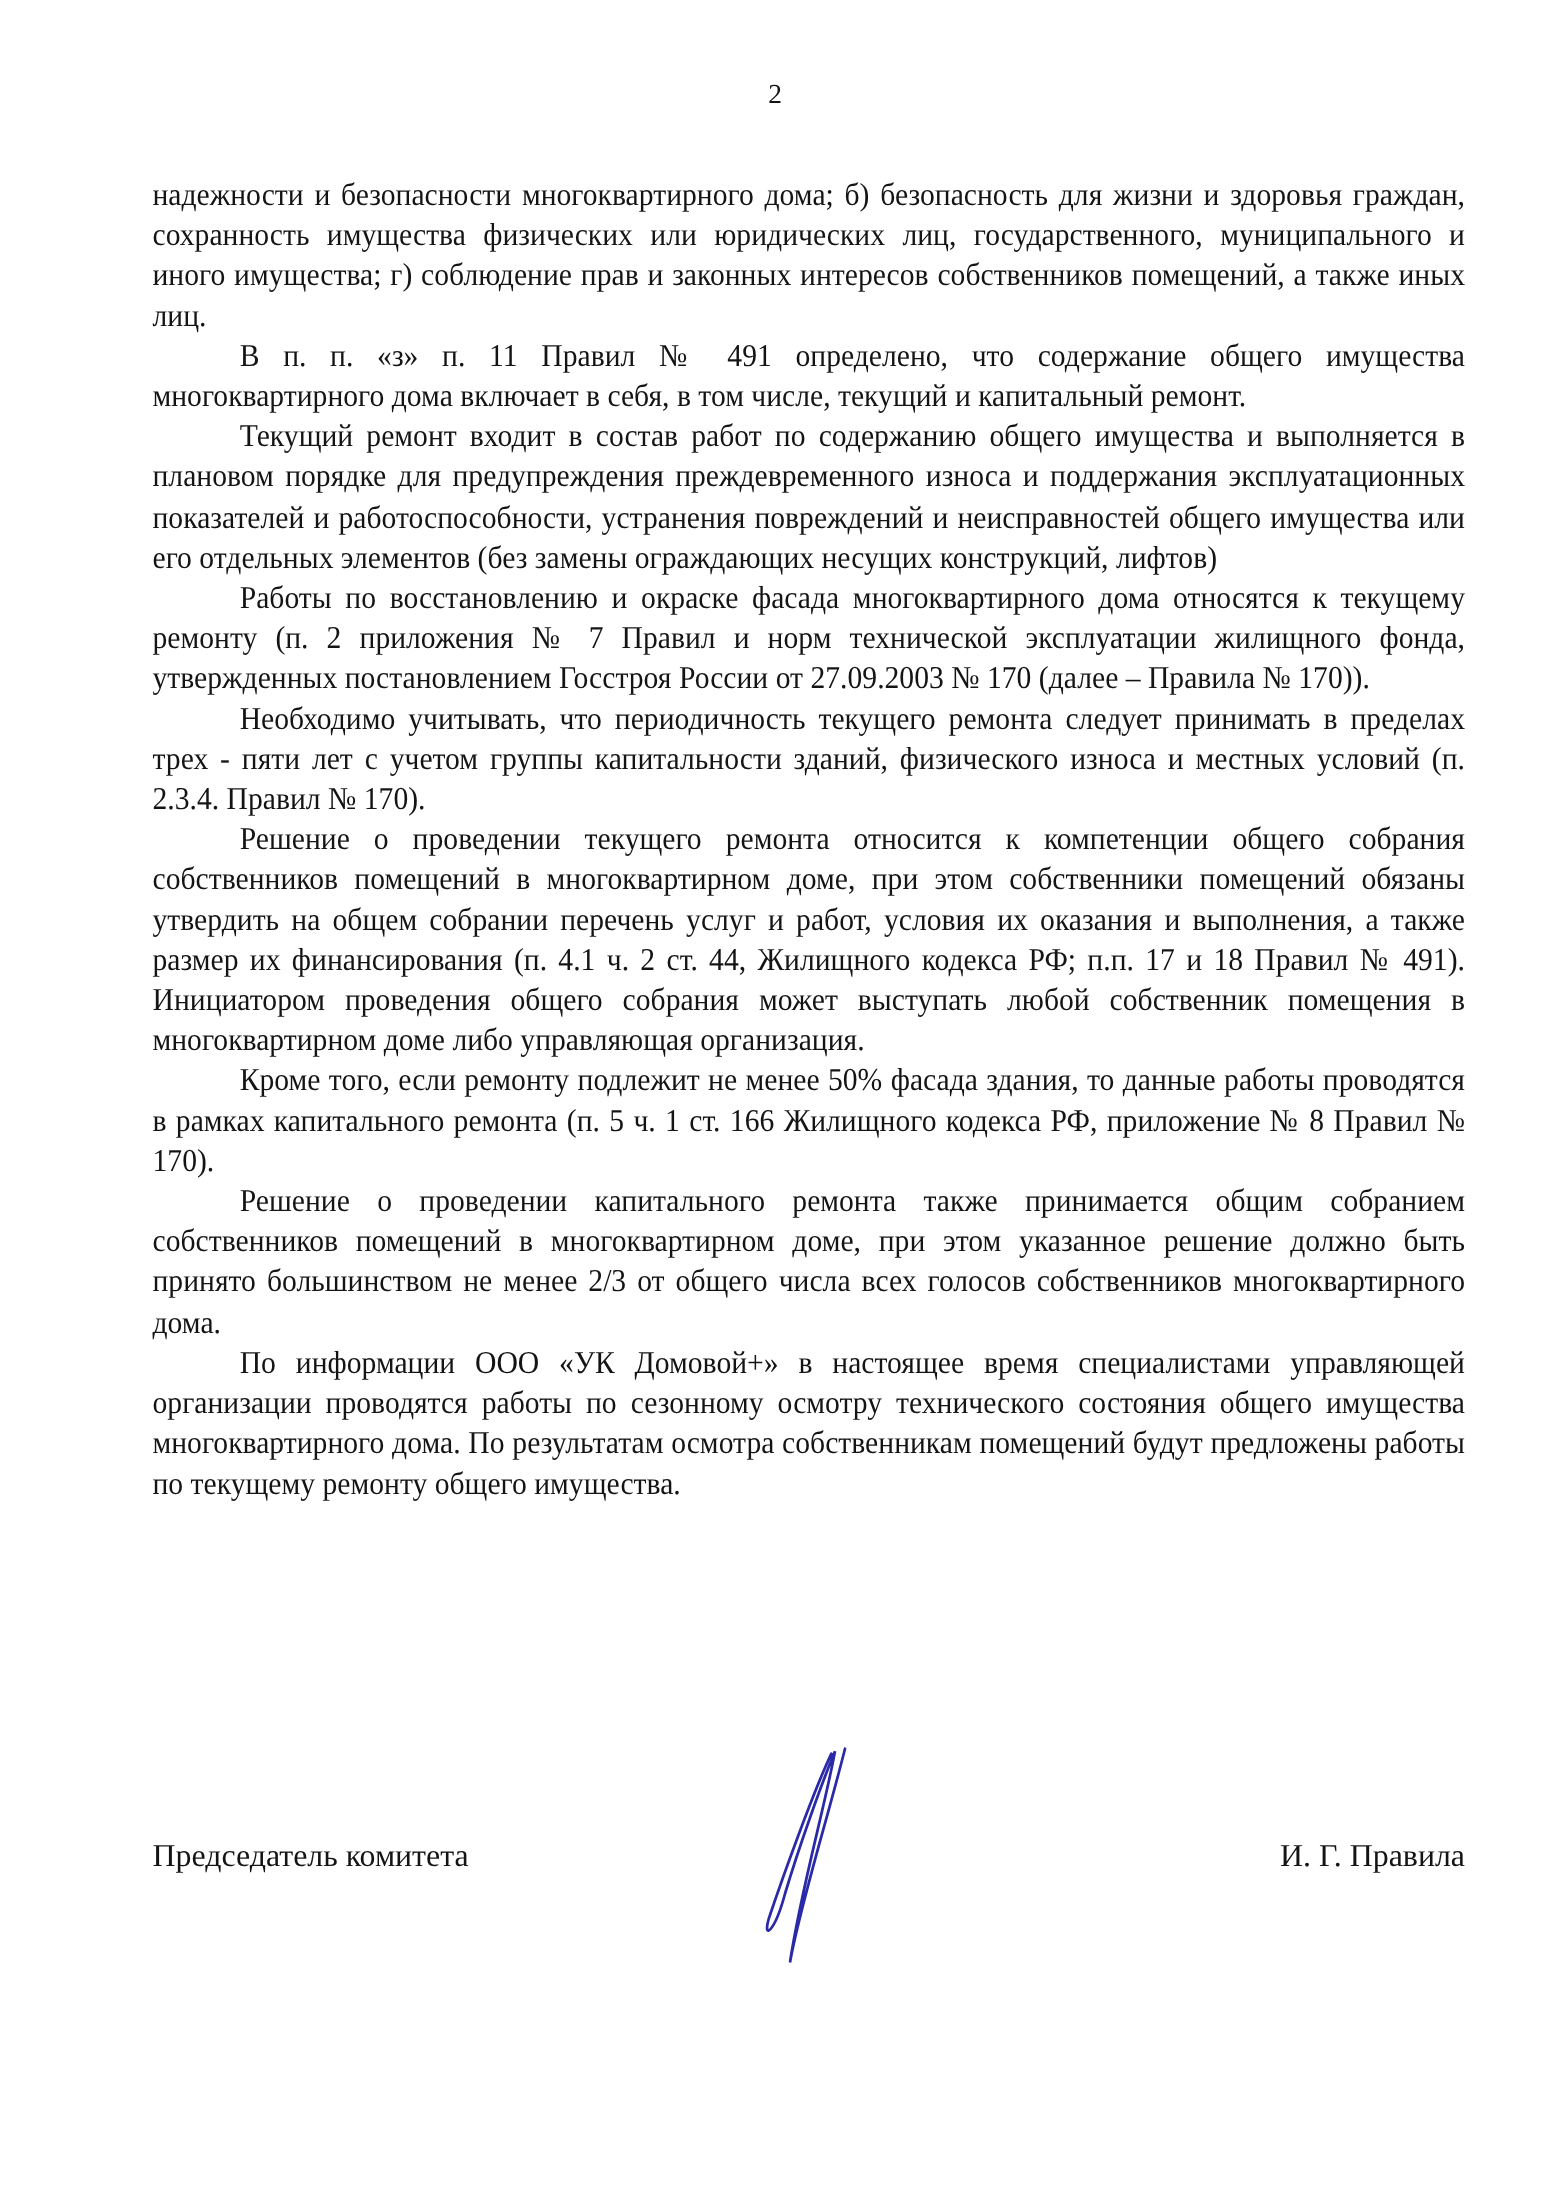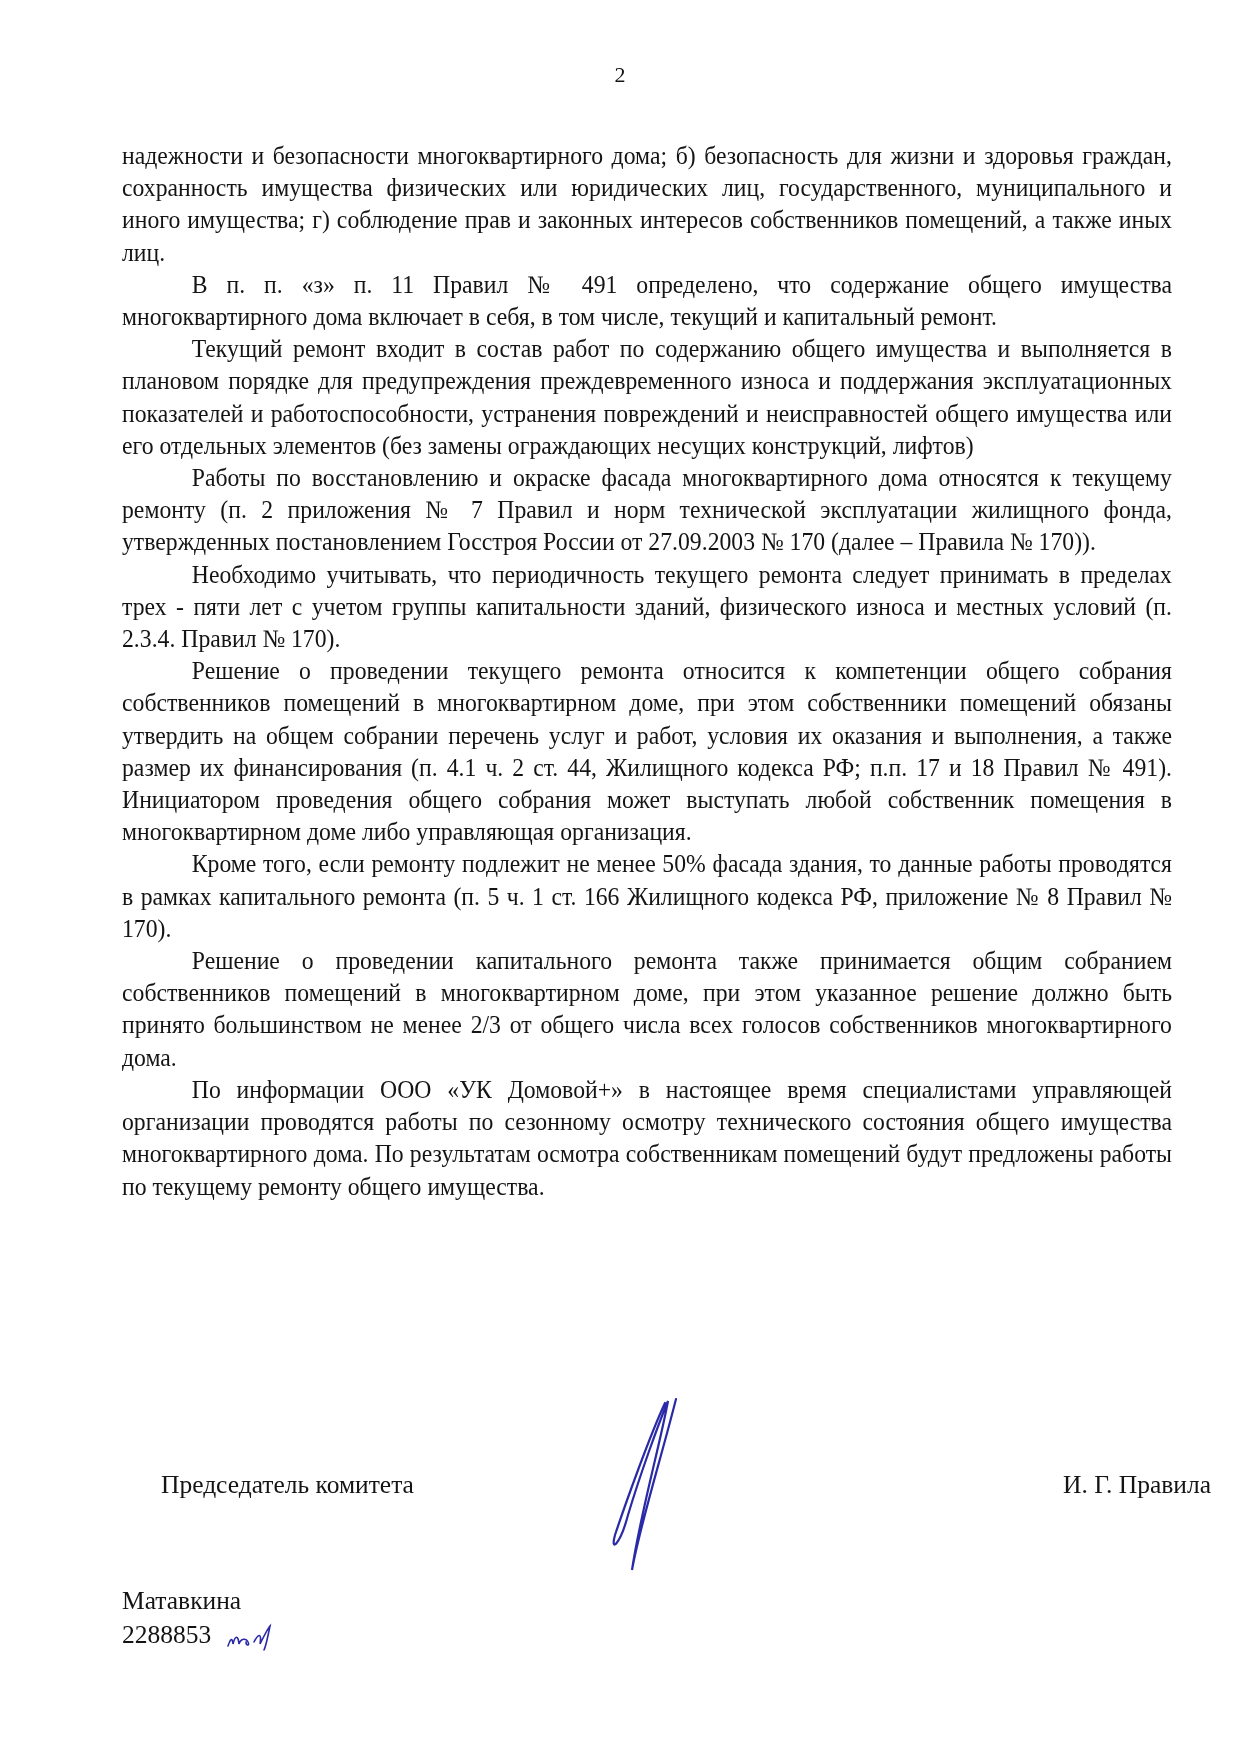--- a/index.html
+++ b/index.html
@@ -16,21 +16,20 @@
     position: absolute; left: 122px; top: 140px; width: 1050px;
     font-size: 25.5px; line-height: 32.2px; text-align: justify;
     transform: scaleX(0.93); transform-origin: left top;
     width: 1129px;
   }
   .body p { margin: 0; }
   .body p.indent { text-indent: 75px; }
   .signature-block {
     position: absolute; left: 122px; top: 1470px; width: 1050px; height: 60px;
     font-size: 25.5px;
-    margin-left: 39px;
   }
   .sig-title { position: absolute; left: 0; top: 0; }
   .sig-name { position: absolute; right: 0; top: 0; }
   .signature-mark { position: absolute; left: 610px; top: 1395px; width: 80px; height: 180px; }
   .executor {
     position: absolute; left: 122px; top: 1584px; font-size: 25.5px; line-height: 34px;
   }
   .initials-mark { display: inline-block; width: 55px; height: 30px; vertical-align: middle; margin-left: 6px; }
 </style>
 </head>
@@ -53,22 +52,13 @@
 
   <div class="signature-block">
     <span class="sig-title">Председатель комитета</span>
     <span class="sig-name">И. Г. Правила</span>
   </div>
 
   <svg class="signature-mark" viewBox="0 0 80 180">
     <path d="M55 8 C40 40, 15 110, 5 140 C0 158, 10 150, 18 120 C30 80, 48 30, 58 6 C50 50, 30 120, 22 175 C30 130, 52 60, 66 4" fill="none" stroke="#2a2aa8" stroke-width="2.2" stroke-linecap="round"></path>
   </svg>
 
-  <div class="executor">
-    <div>Матавкина</div>
-    <div>
-      <span>2288853</span>
-      <svg class="initials-mark" viewBox="0 0 55 30">
-        <path d="M4 24 C6 18, 8 14, 9 22 C11 14, 14 12, 15 22 C17 16, 22 16, 24 20 C26 24, 22 24, 22 20 M30 20 C34 12, 38 10, 36 22 C40 14, 44 6, 46 4 C44 14, 42 24, 40 28" fill="none" stroke="#2a2aa8" stroke-width="1.6" stroke-linecap="round"></path>
-      </svg>
-    </div>
-  </div>
 </div>
 
 </body></html>

